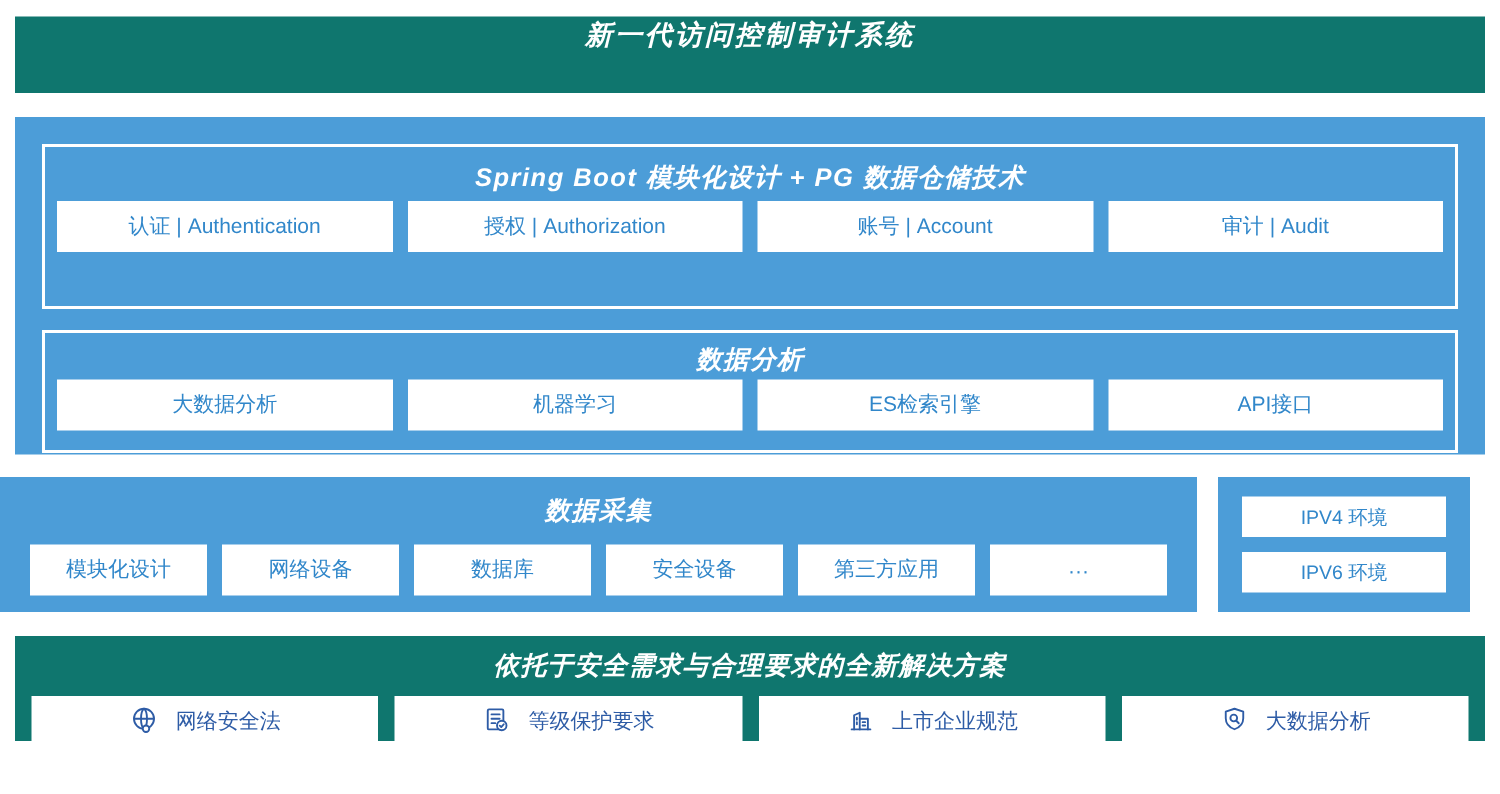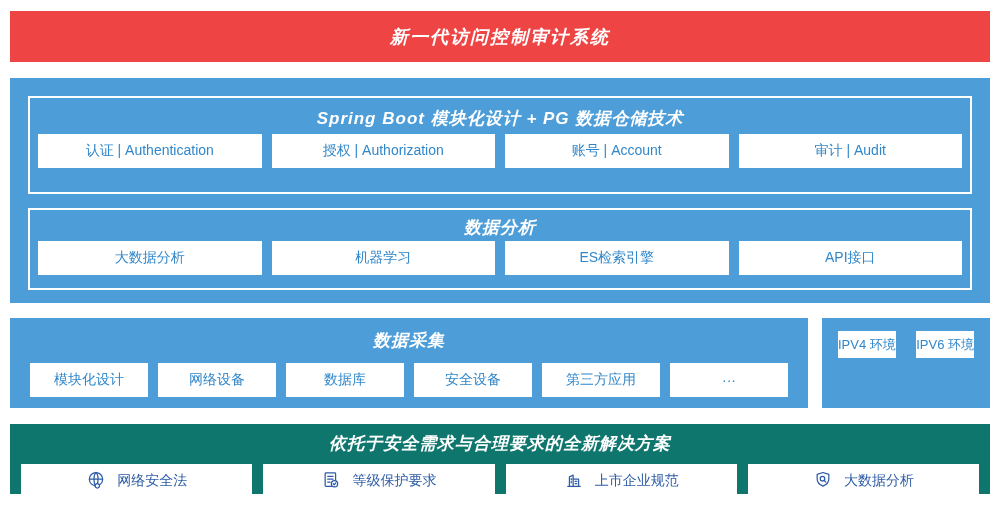--- a/index.html
+++ b/index.html
@@ -6,65 +6,65 @@
   html, body { width: 1000px; height: 529px; background: #ffffff; }
   body {
     position: relative;
     font-family: "Liberation Sans", "DejaVu Sans", sans-serif;
     overflow: hidden;
   }
 
   
   .banner {
     position: absolute; left: 10px; top: 11px; width: 980px; height: 51px;
-    background: #ef4444;
-    display: flex; align-items: center; justify-content: center;
+    background: #0f766e;
+    display: flex; align-items: flex-start; justify-content: center;
   }
   .banner-title {
     color: #ffffff; font-size: 18px; font-weight: bold; font-style: italic;
     letter-spacing: 2px;
   }
 
   
   .platform {
     position: absolute; left: 10px; top: 78px; width: 980px; height: 225px;
     background: #4C9DD8;
     padding: 18px 18px 0 18px;
   }
   .subsection {
     border: 2px solid #ffffff;
     width: 100%;
   }
-  .subsection.spring { height: 98px; padding: 6px 8px 0 8px; margin-bottom: 14px; }
+  .subsection.spring { height: 110px; padding: 6px 8px 0 8px; margin-bottom: 14px; }
   .subsection.analysis { height: 82px; padding: 4px 8px 0 8px; }
   .sub-title {
     color: #ffffff; text-align: center; font-weight: bold; font-style: italic;
     font-size: 17px; line-height: 30px; letter-spacing: 1px;
   }
   .subsection.analysis .sub-title { line-height: 27px; }
   .module-row { display: flex; gap: 10px; margin-top: 0; }
   .module {
     background: #ffffff; height: 34px; flex: 1;
     display: flex; align-items: center; justify-content: center;
     color: #3187CA; font-size: 14px; white-space: nowrap;
   }
 
   
   .collection-row {
-    position: absolute; left: 10px; top: 318px; width: 980px; height: 90px;
+    position: absolute; left: 0; top: 318px; width: 980px; height: 90px;
     display: flex; gap: 14px;
   }
   .collection {
     width: 798px; height: 90px; background: #4C9DD8; padding: 8px 20px 0 20px;
   }
   .collection .sub-title { line-height: 30px; }
   .collection .module-row { margin-top: 7px; }
   .env-panel {
     flex: 1; height: 90px; background: #4C9DD8;
-    padding: 13px 16px; display: flex; flex-direction: row;
+    padding: 13px 16px; display: flex; flex-direction: column;
     justify-content: space-between;
   }
   .env-box {
     background: #ffffff; height: 27px;
     display: flex; align-items: center; justify-content: center;
     color: #3187CA; font-size: 13px;
   }
 
   
   .solution {

